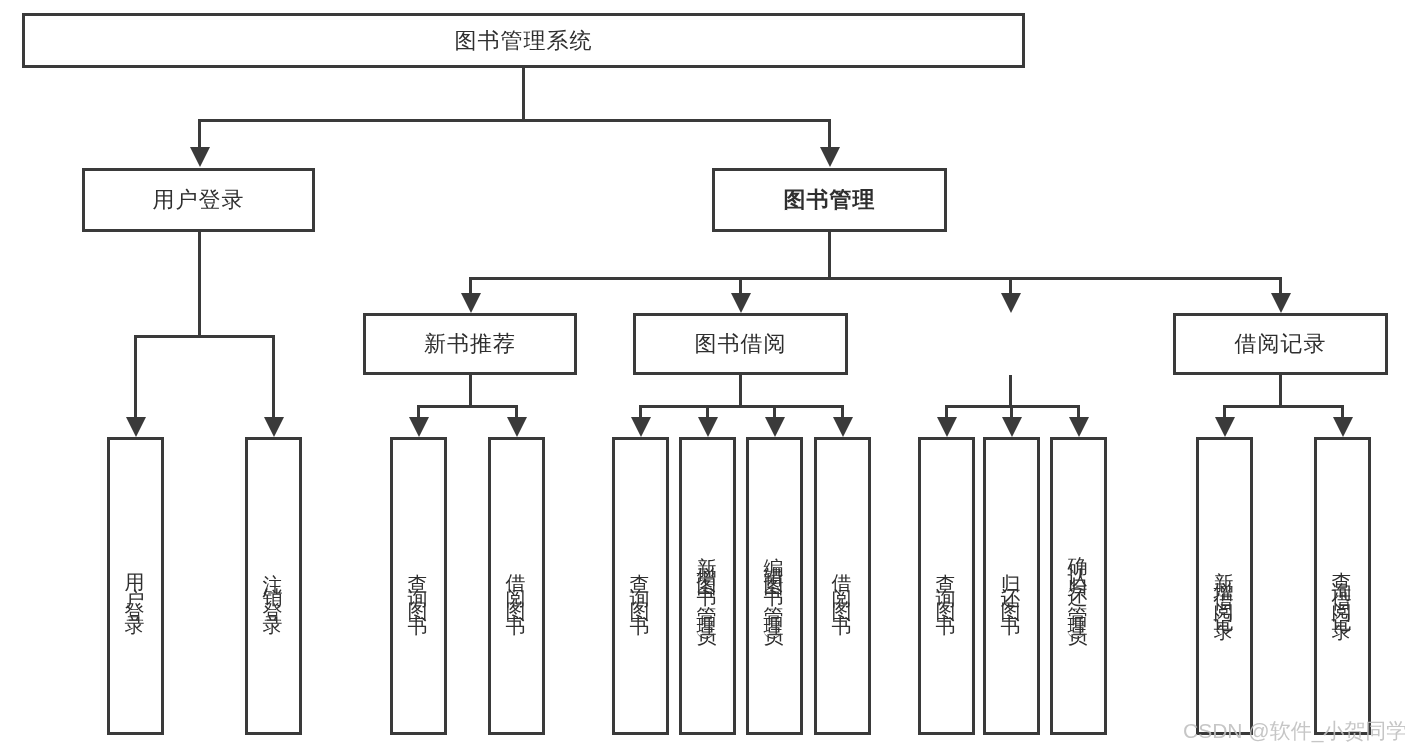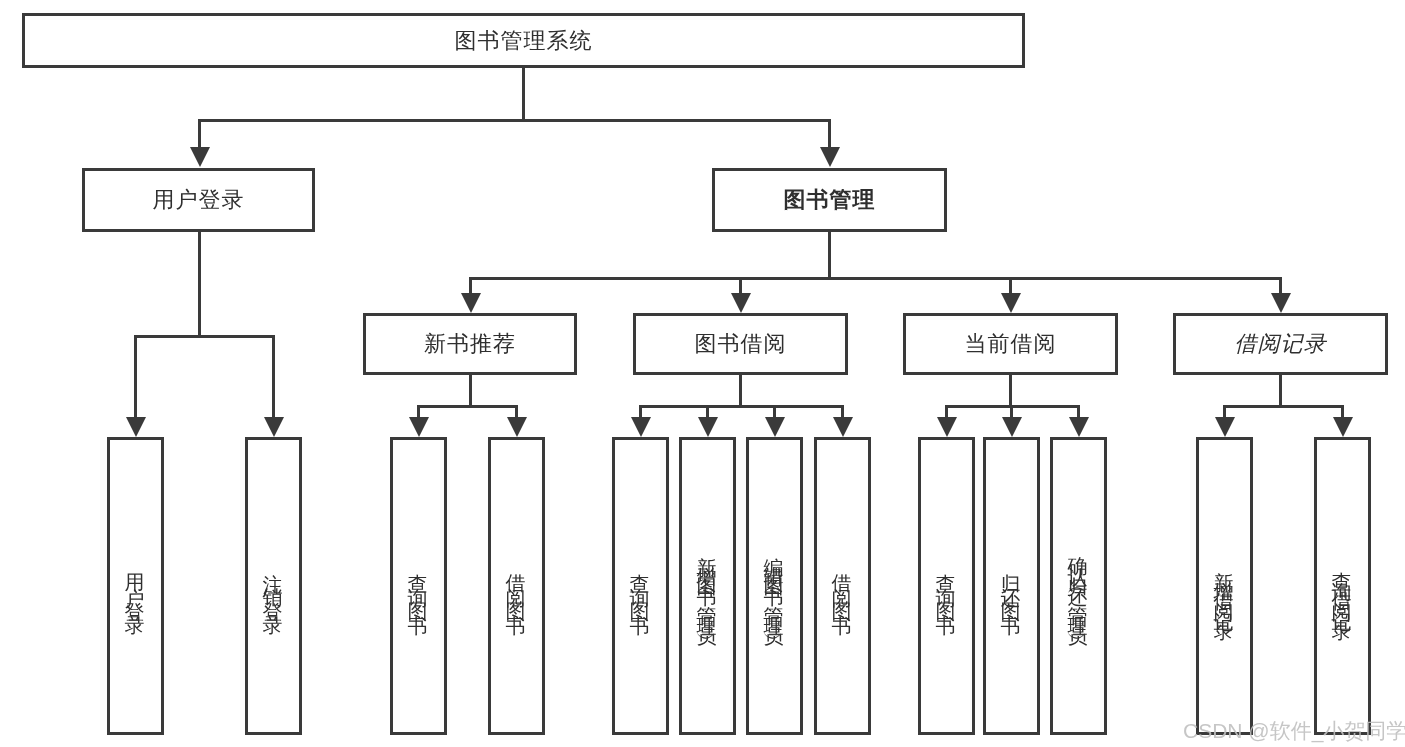--- a/index.html
+++ b/index.html
@@ -99,22 +99,21 @@
 
   <div class="vline" style="left:828px;top:232px;height:45px;"></div>
   <div class="hline" style="left:469px;top:277px;width:813px;"></div>
   <div class="arrow" style="left:469px;top:277px;height:16px;"></div>
   <div class="arrow" style="left:739px;top:277px;height:16px;"></div>
   <div class="arrow" style="left:1009px;top:277px;height:16px;"></div>
   <div class="arrow" style="left:1279px;top:277px;height:16px;"></div>
 
   <div class="hnode" style="left:633px;top:313px;width:215px;height:62px;">图书借阅</div>
   <div class="hnode" style="left:363px;top:313px;width:214px;height:62px;">新书推荐</div>
-  <div class="hnode" style="left:903px;top:313px;width:215px;height:62px;">当前借阅</div>
-  <div class="hnode" style="left:1173px;top:313px;width:215px;height:62px;font-style:italic;">借阅记录</div>
+  <div class="hnode" style="left:1173px;top:313px;width:215px;height:62px;">借阅记录</div>
 
   <div class="vline" style="left:469px;top:375px;height:30px;"></div>
   <div class="hline" style="left:417px;top:405px;width:101px;"></div>
   <div class="arrow" style="left:417px;top:405px;height:12px;"></div>
   <div class="arrow" style="left:515px;top:405px;height:12px;"></div>
 
   <div class="vline" style="left:739px;top:375px;height:30px;"></div>
   <div class="hline" style="left:639px;top:405px;width:205px;"></div>
   <div class="arrow" style="left:639px;top:405px;height:12px;"></div>
   <div class="arrow" style="left:706px;top:405px;height:12px;"></div>

